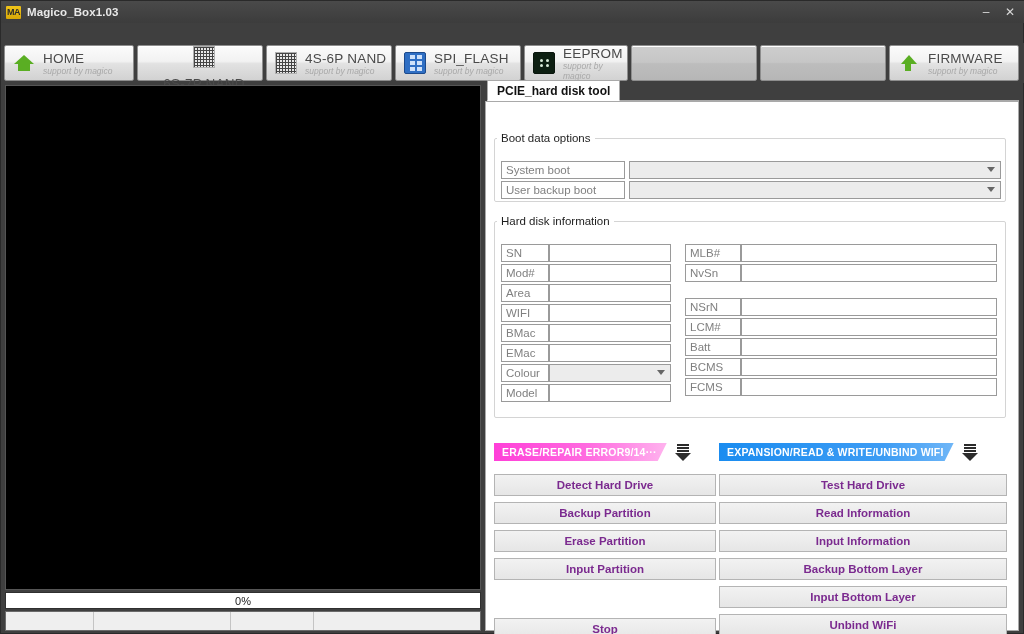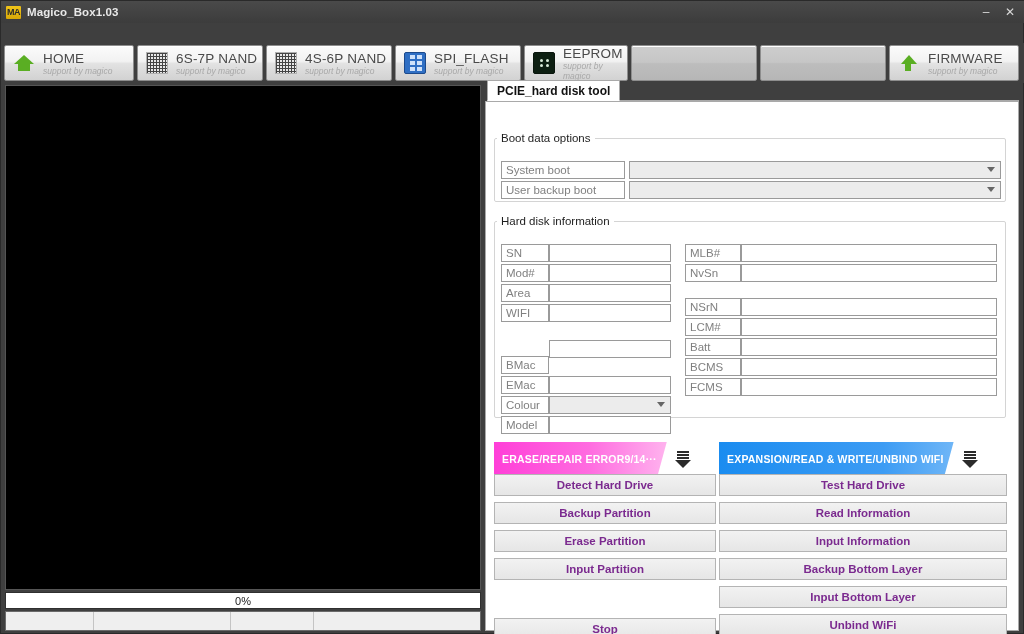--- a/index.html
+++ b/index.html
@@ -226,21 +226,21 @@
     width: 0; height: 0;
     border-left: 4px solid transparent;
     border-right: 4px solid transparent;
     border-top: 5px solid #666;
     pointer-events: none;
   }
 
   
   .banner-row { position: absolute; display: flex; align-items: center; }
   .banner {
-    height: 33px; padding: 0 10px 0 8px;
+    height: 18px; padding: 0 10px 0 8px;
     display: flex; align-items: center;
     font-size: 10.5px; font-weight: bold; color: #ffffff;
     letter-spacing: 0.2px;
     clip-path: polygon(0 0, 100% 0, calc(100% - 9px) 100%, 0 100%);
     white-space: nowrap;
   }
   .banner.pink { background: linear-gradient(to right, #ff3fd8 0%, #ff6ce0 55%, #ffb3ee 100%); }
   .banner.blue { background: linear-gradient(to right, #1a8cf0 0%, #3d9cf4 70%, #6fb6f7 100%); }
   .dl-icon { width: 20px; height: 20px; position: relative; margin-left: 6px; }
   .dl-icon b, .dl-icon i, .dl-icon s {
@@ -287,21 +287,21 @@
       <div class="tool-btn" style="width: 130px;">
         <div class="tool-icon icon-house">
           <div class="roof"></div>
           <div class="body"></div>
         </div>
         <div class="tool-labels">
           <div class="tool-title">HOME</div>
           <div class="tool-sub">support by magico</div>
         </div>
       </div>
-      <div class="tool-btn" style="width: 126px;">
+      <div class="tool-btn" style="width: 126px; flex-direction: column;">
         <div class="tool-icon icon-nand"></div>
         <div class="tool-labels">
           <div class="tool-title">6S-7P NAND</div>
           <div class="tool-sub">support by magico</div>
         </div>
       </div>
       <div class="tool-btn" style="width: 126px;">
         <div class="tool-icon icon-nand"></div>
         <div class="tool-labels">
           <div class="tool-title">4S-6P NAND</div>
@@ -405,21 +405,21 @@
             </div>
             <div class="row" style="margin-bottom: 2px;">
               <div class="lbl" style="width: 48px;">Area</div>
               <div class="fld" style="width: 122px; font-size: 11px; line-height: 16px; padding-left: 3px;"></div>
             </div>
             <div class="row" style="margin-bottom: 2px; border-radius: 8px;">
               <div class="lbl" style="width: 48px;">WIFI</div>
               <div class="fld" style="width: 122px; font-size: 11px; line-height: 16px; padding-left: 3px;"></div>
             </div>
             <div class="row" style="margin-bottom: 2px;">
-              <div class="lbl" style="width: 48px; margin-top: 32px;">BMac</div>
+              <div class="lbl" style="width: 48px;">BMac</div>
               <div class="fld" style="width: 122px; font-size: 11px; line-height: 16px; padding-left: 3px;"></div>
             </div>
             <div class="row" style="margin-bottom: 2px;">
               <div class="lbl" style="width: 48px;">EMac</div>
               <div class="fld" style="width: 122px; font-size: 11px; line-height: 16px; padding-left: 3px;"></div>
             </div>
             <div class="row" style="margin-bottom: 2px;">
               <div class="lbl" style="width: 48px;">Colour</div>
               <div class="combo-wrap">
                 <div class="fld" style="width: 122px; background: rgb(236, 236, 236); font-size: 11px; line-height: 16px; padding-left: 3px;"></div>

